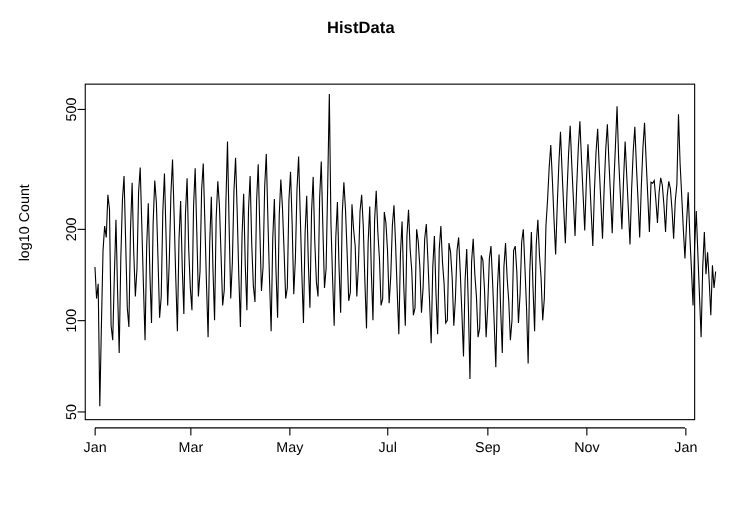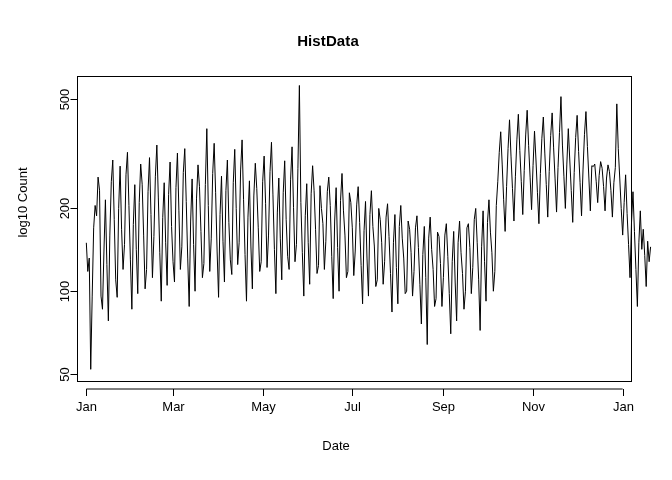--- a/index.html
+++ b/index.html
@@ -16,21 +16,21 @@
   }
   #plot-root {
     position: relative;
     width: 672px;
     height: 480px;
     background: #ffffff;
   }
   .chart-title {
     position: absolute;
     left: 0;
-    top: 32px;
+    top: 17px;
     width: 656px;
     text-align: center;
     font-size: 15px;
     font-weight: bold;
     letter-spacing: 0.1px;
     color: #000000;
   }
   .ylab {
     position: absolute;
     left: -43px;
@@ -64,21 +64,20 @@
 </style>
 </head>
 <body>
 
 <div id="plot-root">
 
   <div class="chart-title">HistData</div>
 
   <div class="ylab">log10 Count</div>
 
-  <div class="xlab">Date</div>
 
   <svg class="plot-svg" width="672" height="480">
     <g id="y-axis-group">
         <line x1="70.5" y1="374.5" x2="77.5" y2="374.5" stroke="#000000" stroke-width="1"></line>
         <text class="tick-text" x="64.5" y="374.5" text-anchor="middle" dominant-baseline="central" transform="rotate(-90 64.5 374.5)">50</text>
         <line x1="70.5" y1="291.5" x2="77.5" y2="291.5" stroke="#000000" stroke-width="1"></line>
         <text class="tick-text" x="64.5" y="291.5" text-anchor="middle" dominant-baseline="central" transform="rotate(-90 64.5 291.5)">100</text>
         <line x1="70.5" y1="208.5" x2="77.5" y2="208.5" stroke="#000000" stroke-width="1"></line>
         <text class="tick-text" x="64.5" y="208.5" text-anchor="middle" dominant-baseline="central" transform="rotate(-90 64.5 208.5)">200</text>
         <line x1="70.5" y1="99.5" x2="77.5" y2="99.5" stroke="#000000" stroke-width="1"></line>

